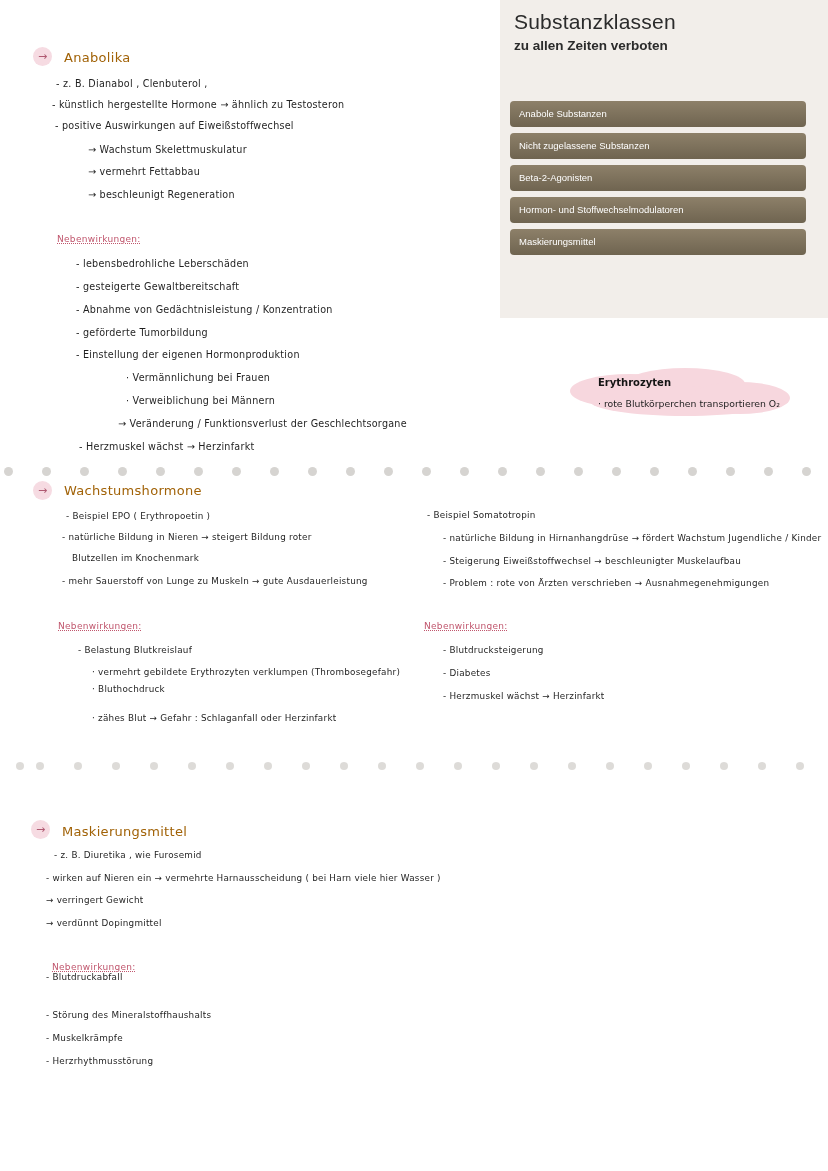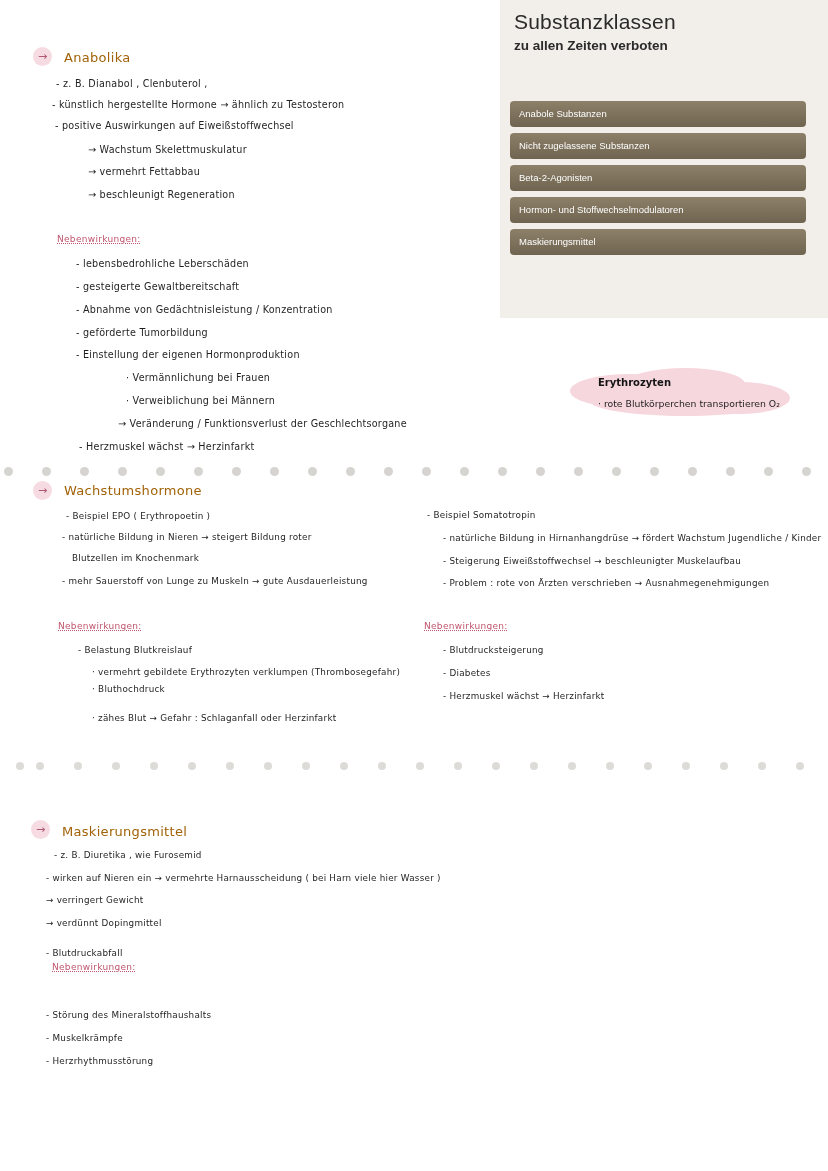--- a/index.html
+++ b/index.html
@@ -285,16 +285,16 @@
 
 <div class="arrow-badge" style="left:31px; top:820px;">→</div>
 <div class="sec-title hand" style="left:62px; top:824px;">Maskierungsmittel</div>
 
 <div class="line sm hand" style="left:54px; top:850px;">- z. B.   Diuretika , wie  Furosemid</div>
 <div class="line sm hand" style="left:46px; top:873px;">- wirken  auf  Nieren  ein → vermehrte  Harnausscheidung  ( bei  Harn viele  hier Wasser )</div>
 <div class="line sm hand" style="left:46px; top:895px;">→ verringert   Gewicht</div>
 <div class="line sm hand" style="left:46px; top:918px;">→  verdünnt    Dopingmittel</div>
 
 <div class="neben hand" style="left:52px; top:962px;">Nebenwirkungen:</div>
-<div class="line sm hand" style="left:46px; top:948px;text-align:right;">-  Blutdruckabfall</div>
+<div class="line sm hand" style="left:46px; top:972px;text-align:right;">-  Blutdruckabfall</div>
 <div class="line sm hand" style="left:46px; top:1010px;">-  Störung  des  Mineralstoffhaushalts</div>
 <div class="line sm hand" style="left:46px; top:1033px;">-  Muskelkrämpfe</div>
 <div class="line sm hand" style="left:46px; top:1056px;">-  Herzrhythmusstörung</div>
 
 </body></html>

